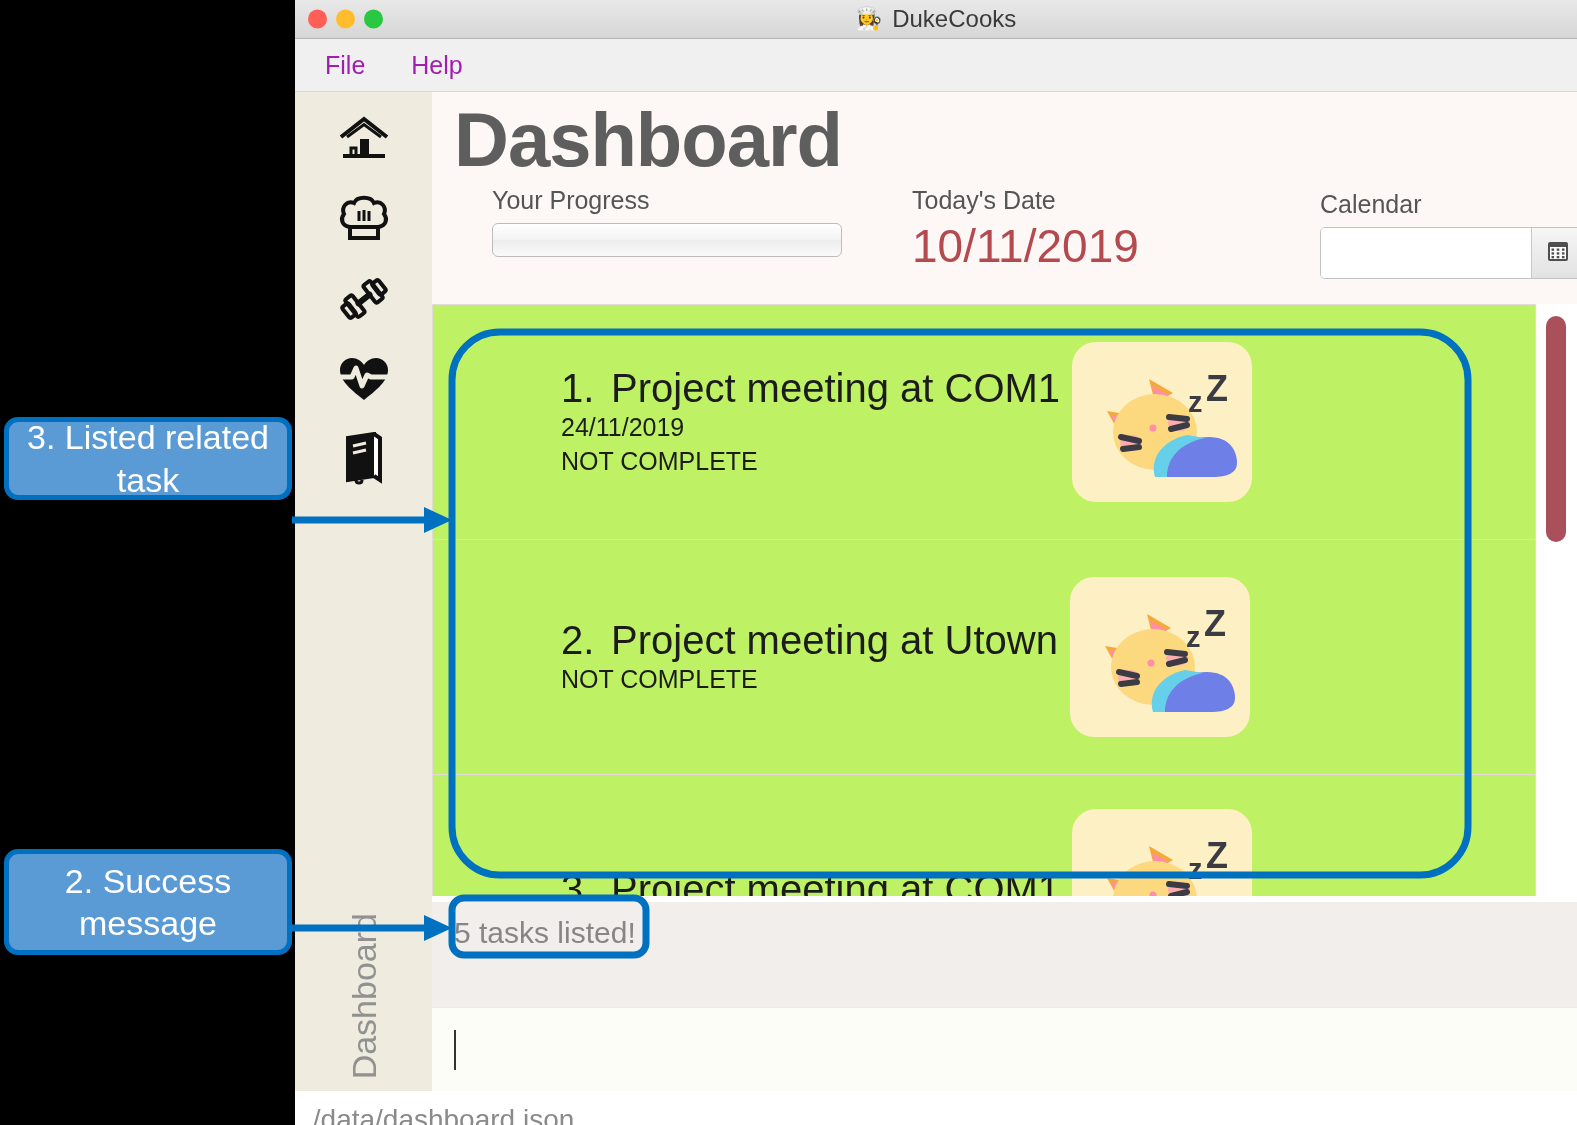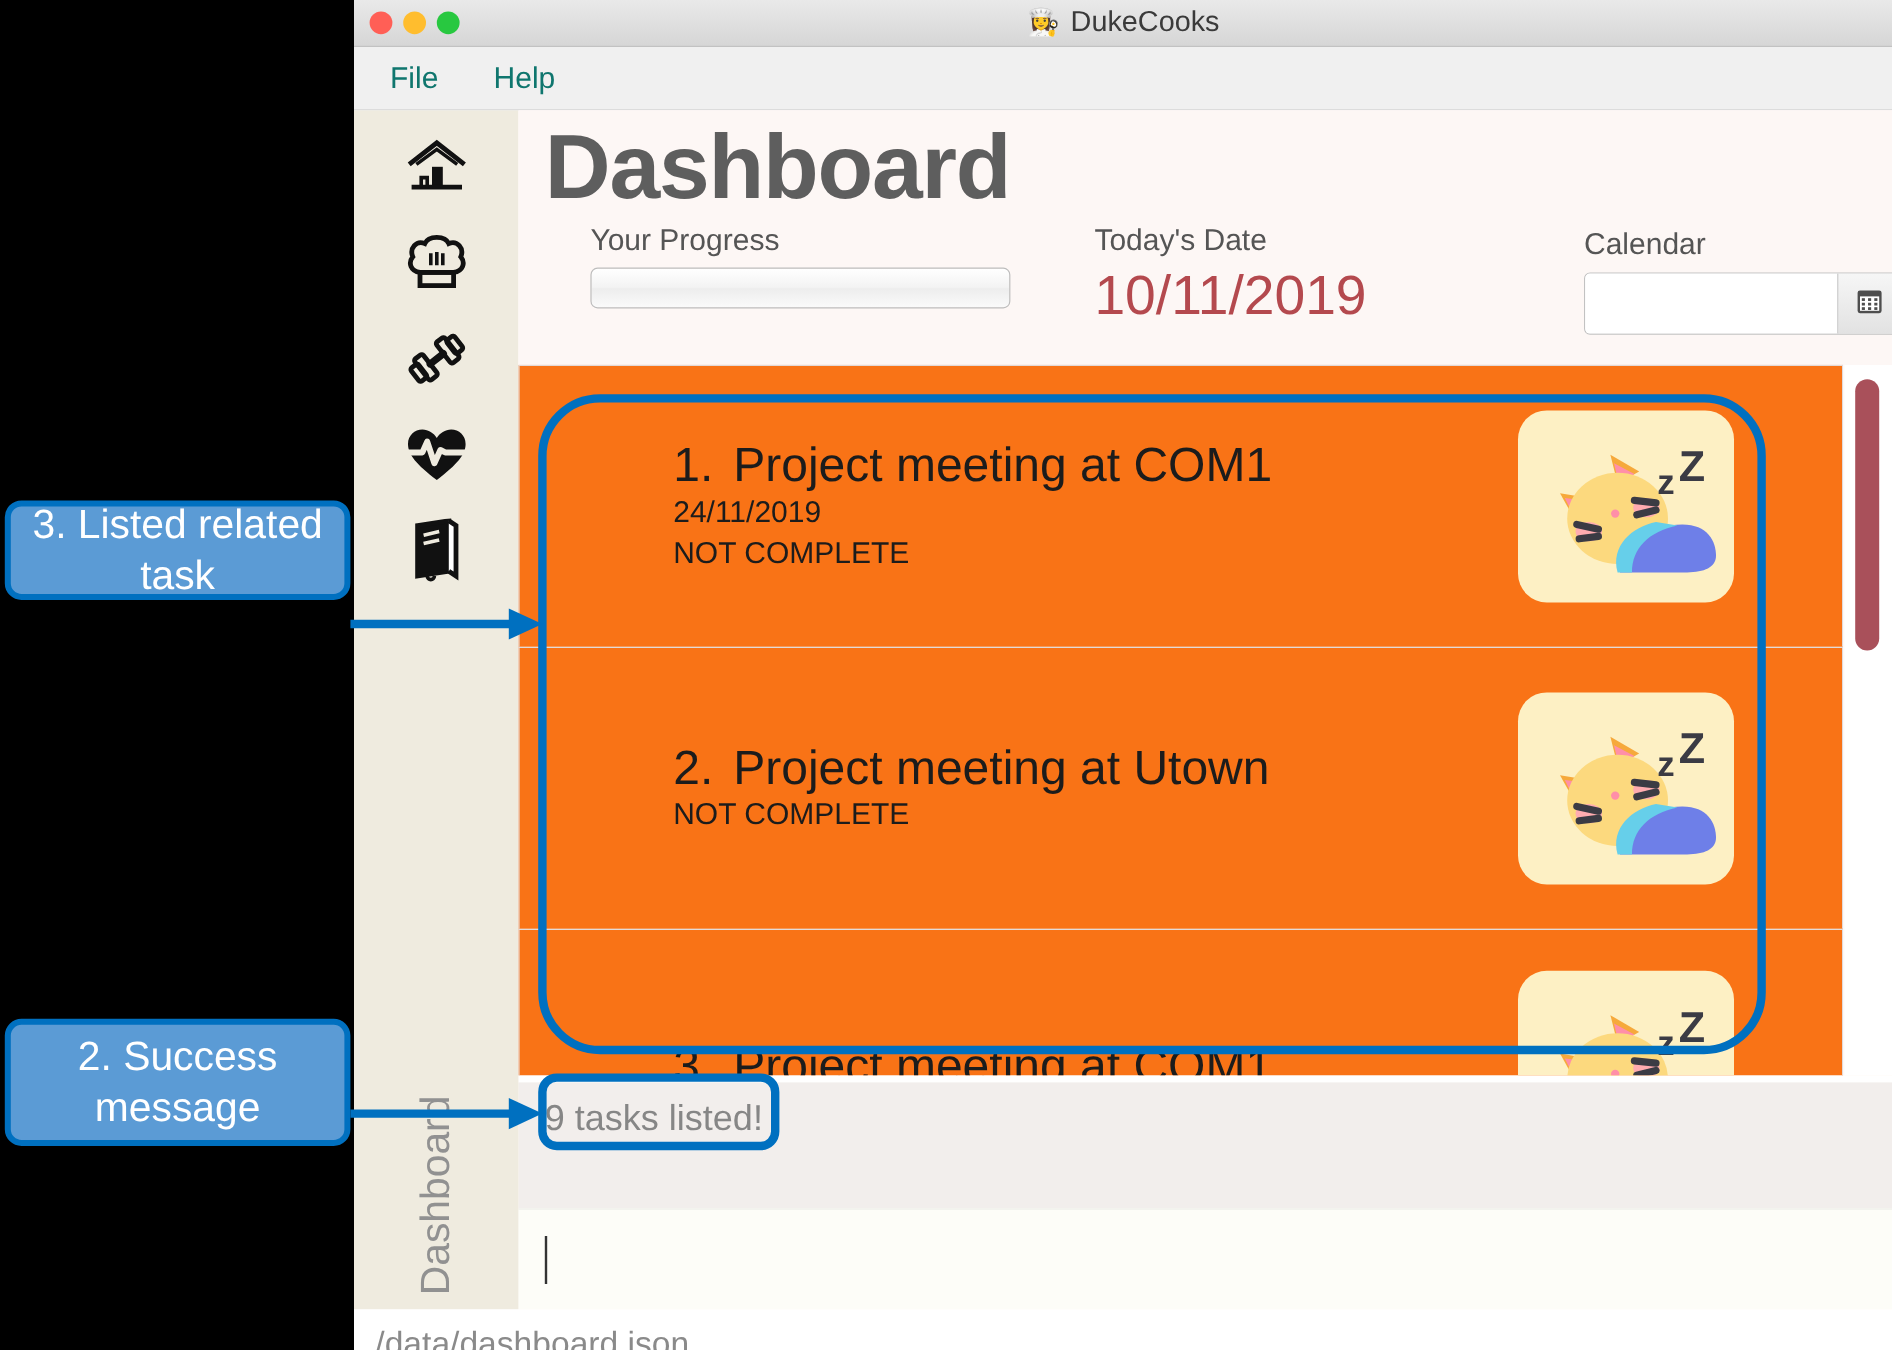--- a/index.html
+++ b/index.html
@@ -66,21 +66,21 @@
     height: 52px;
     background: #F0F0F0;
     border-bottom: 1px solid #D8D8D8;
     display: flex;
     align-items: center;
     padding-left: 30px;
     gap: 46px;
   }
   .menu-item {
     font-size: 25px;
-    color: #0f766e;
+    color: #a21caf;
     cursor: default;
   }
 
   
   #window-body {
     display: flex;
     height: 999px;
     position: relative;
   }
 
@@ -223,26 +223,25 @@
     background: #FDF7F5;
     overflow: hidden;
   }
   #task-list {
     flex: 1;
     min-width: 0;
     overflow: hidden;
     padding: 0;
   }
   .task-row {
-    background: #f97316;
+    background: #bef264;
     border: 1px solid #E2DAD8;
     border-bottom: none;
     display: flex;
     align-items: center;
-    justify-content: space-between;
     height: 235px;
     box-sizing: border-box;
     padding: 0 22px 0 0;
     position: relative;
     gap: 12px;
   }
   .task-row:last-child { border-bottom: 6px solid #14b8a6; }
   .task-text { padding-left: 128px; }
   .task-title {
     font-size: 40px;
@@ -604,21 +603,21 @@
 
         </div>
 
         <div id="task-scrollbar">
           <div id="task-scrollbar-thumb"></div>
         </div>
       </div>
 
       <div id="console-area">
         <div id="result-display">
-          <span id="result-text">9 tasks listed!</span>
+          <span id="result-text">5 tasks listed!</span>
         </div>
         <div id="command-box">
           <div id="caret"></div>
         </div>
       </div>
 
     </div>
   </div>
 
   <div id="status-bar">

